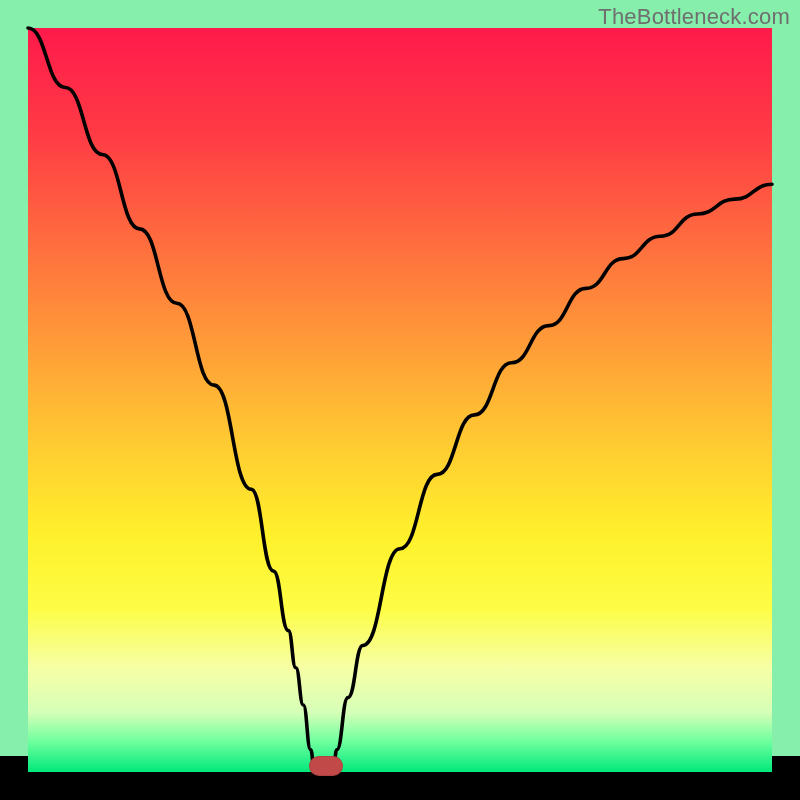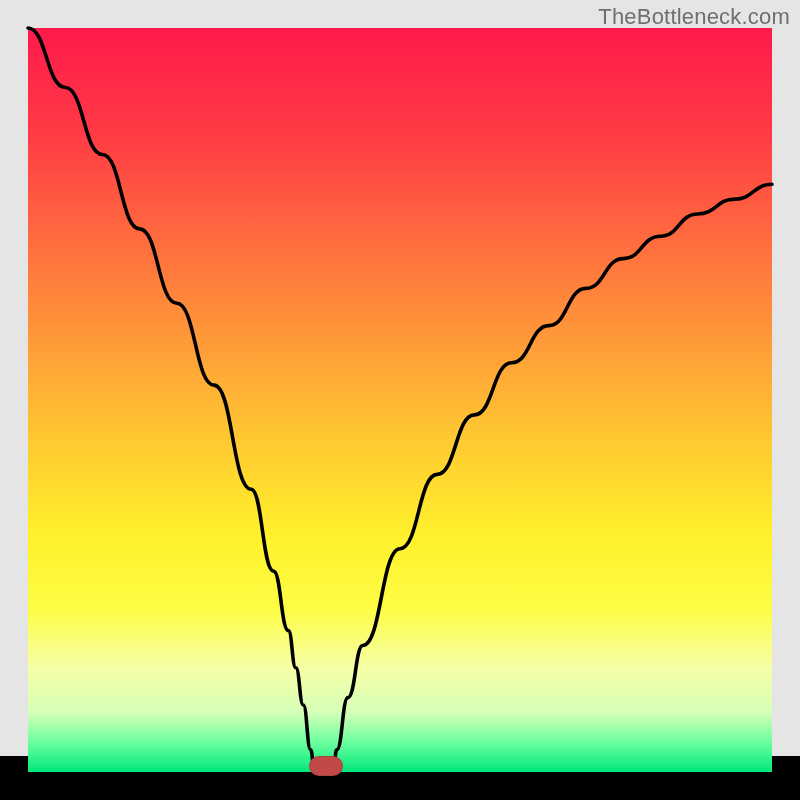--- a/index.html
+++ b/index.html
@@ -8,21 +8,21 @@
     width: 800px;
     height: 800px;
     background: #000;
     font-family: Arial, Helvetica, sans-serif;
     overflow: hidden;
   }
   .frame {
     position: relative;
     width: 800px;
     height: 756px;
-    background: #e5e5e5;
+    background: #86efac;
   }
   .watermark {
     position: absolute;
     top: 4px;
     right: 10px;
     color: #6f6f6f;
     font-size: 22px;
     font-weight: 500;
     letter-spacing: 0.2px;
     z-index: 10;

